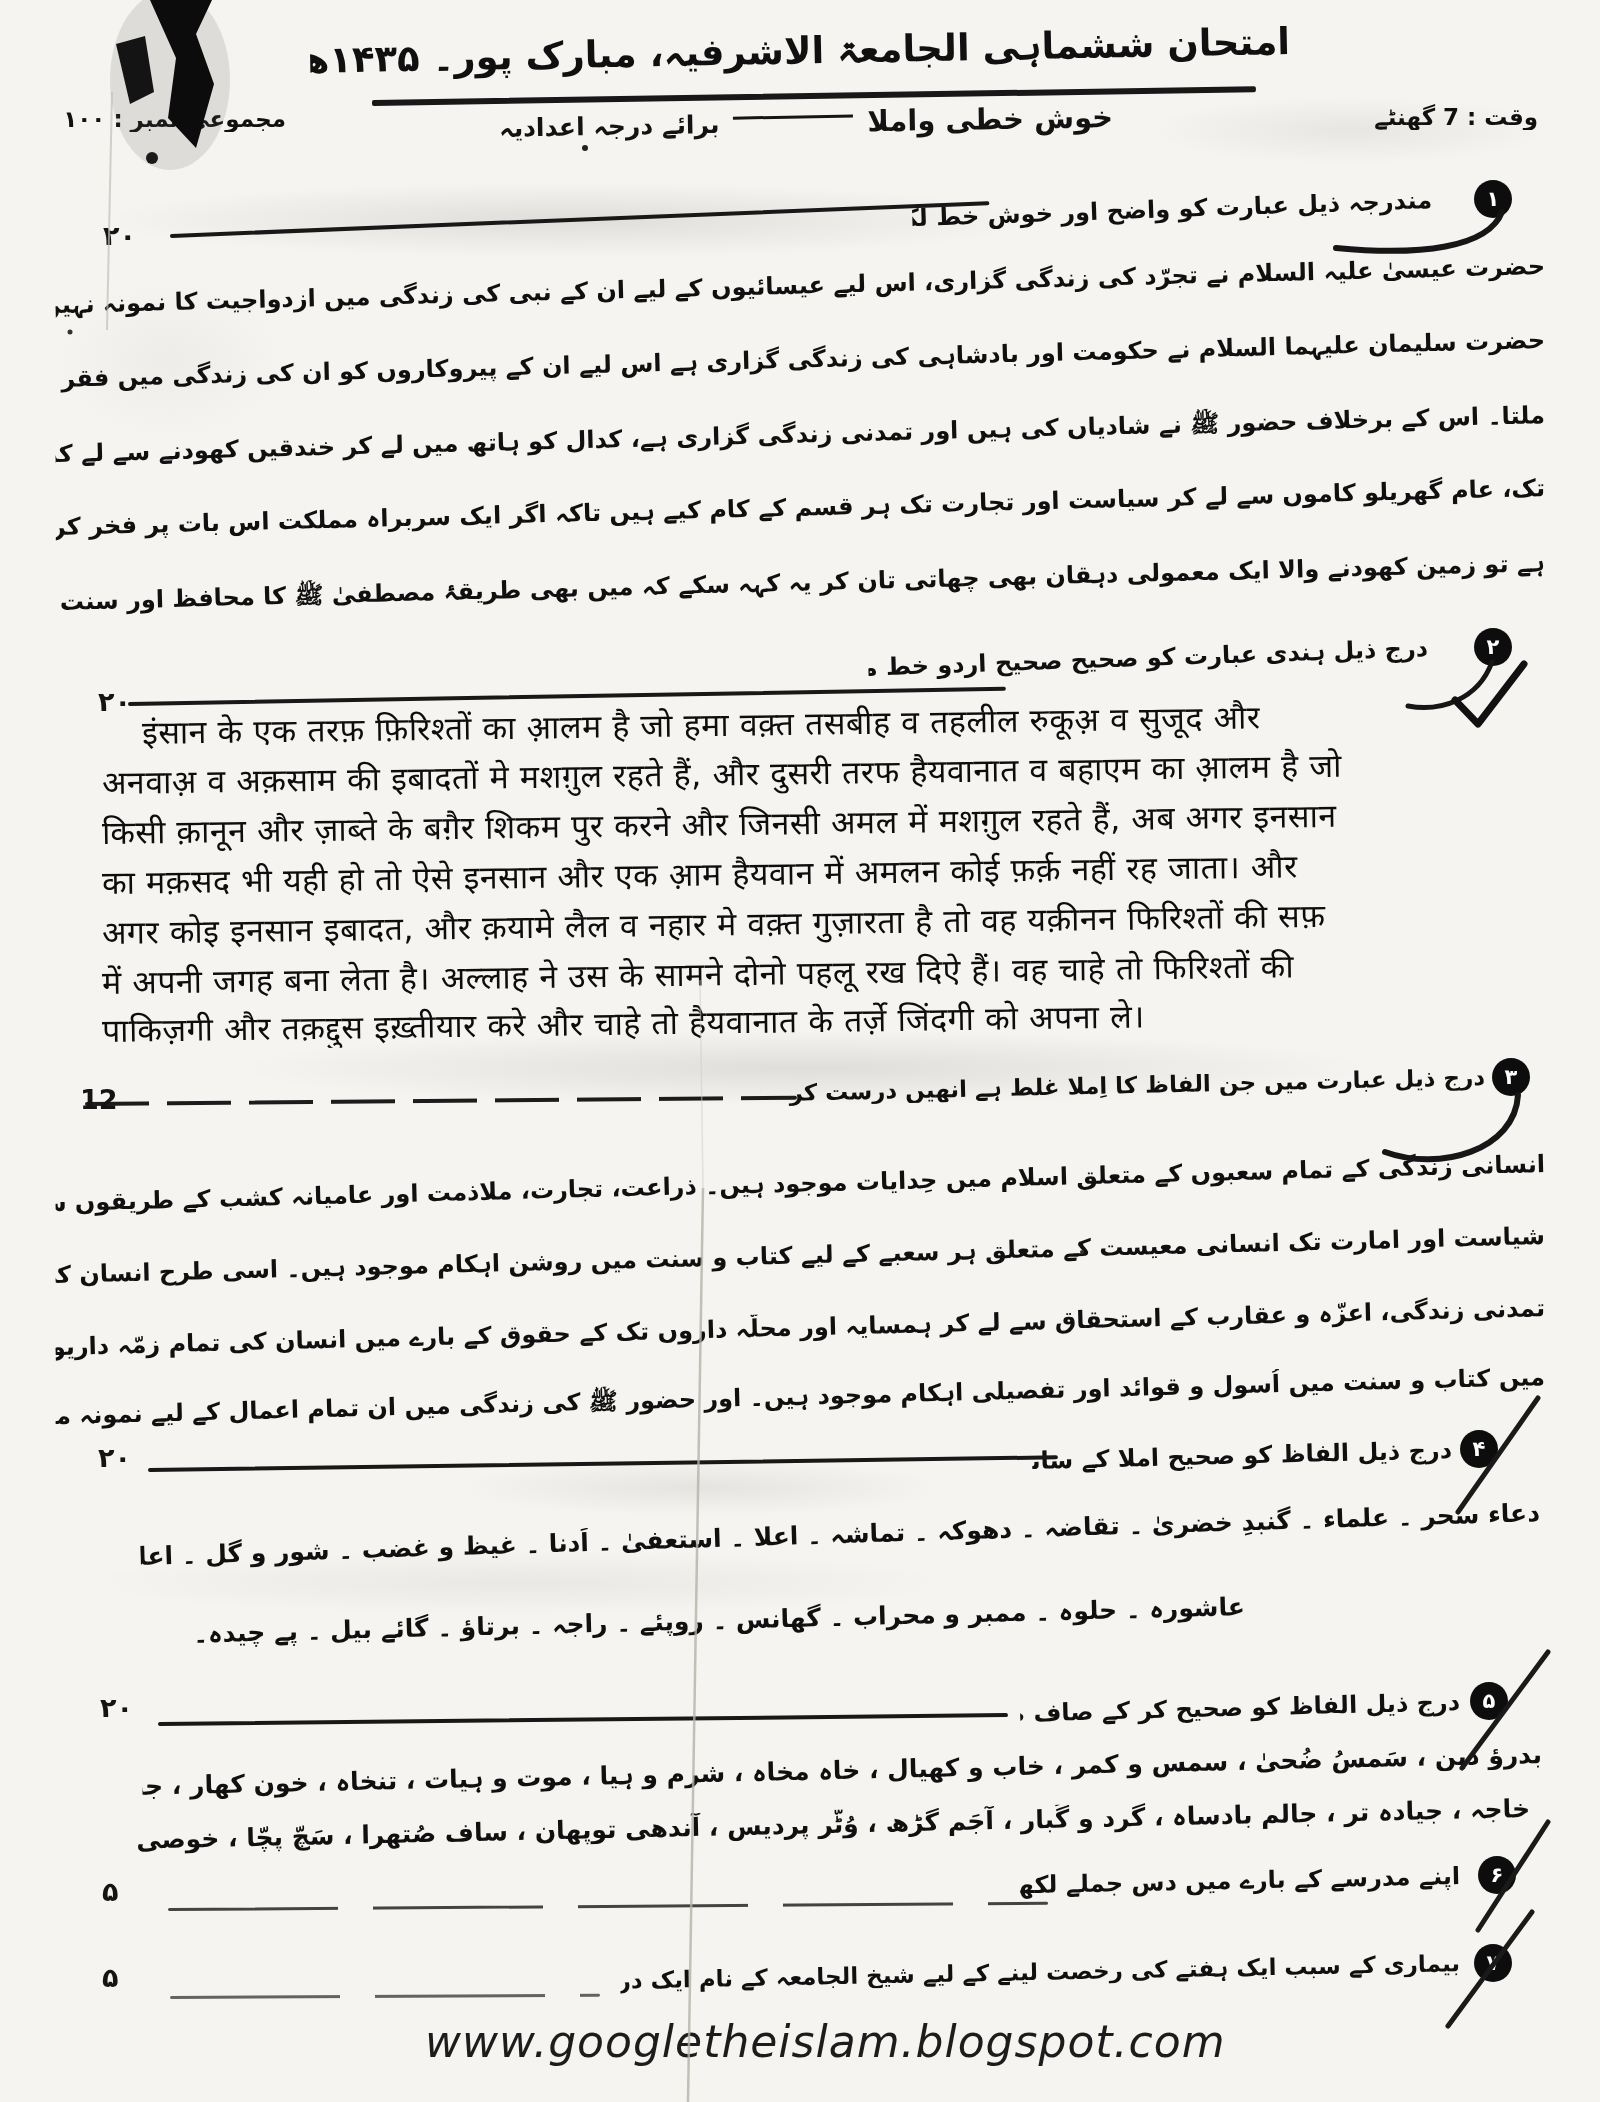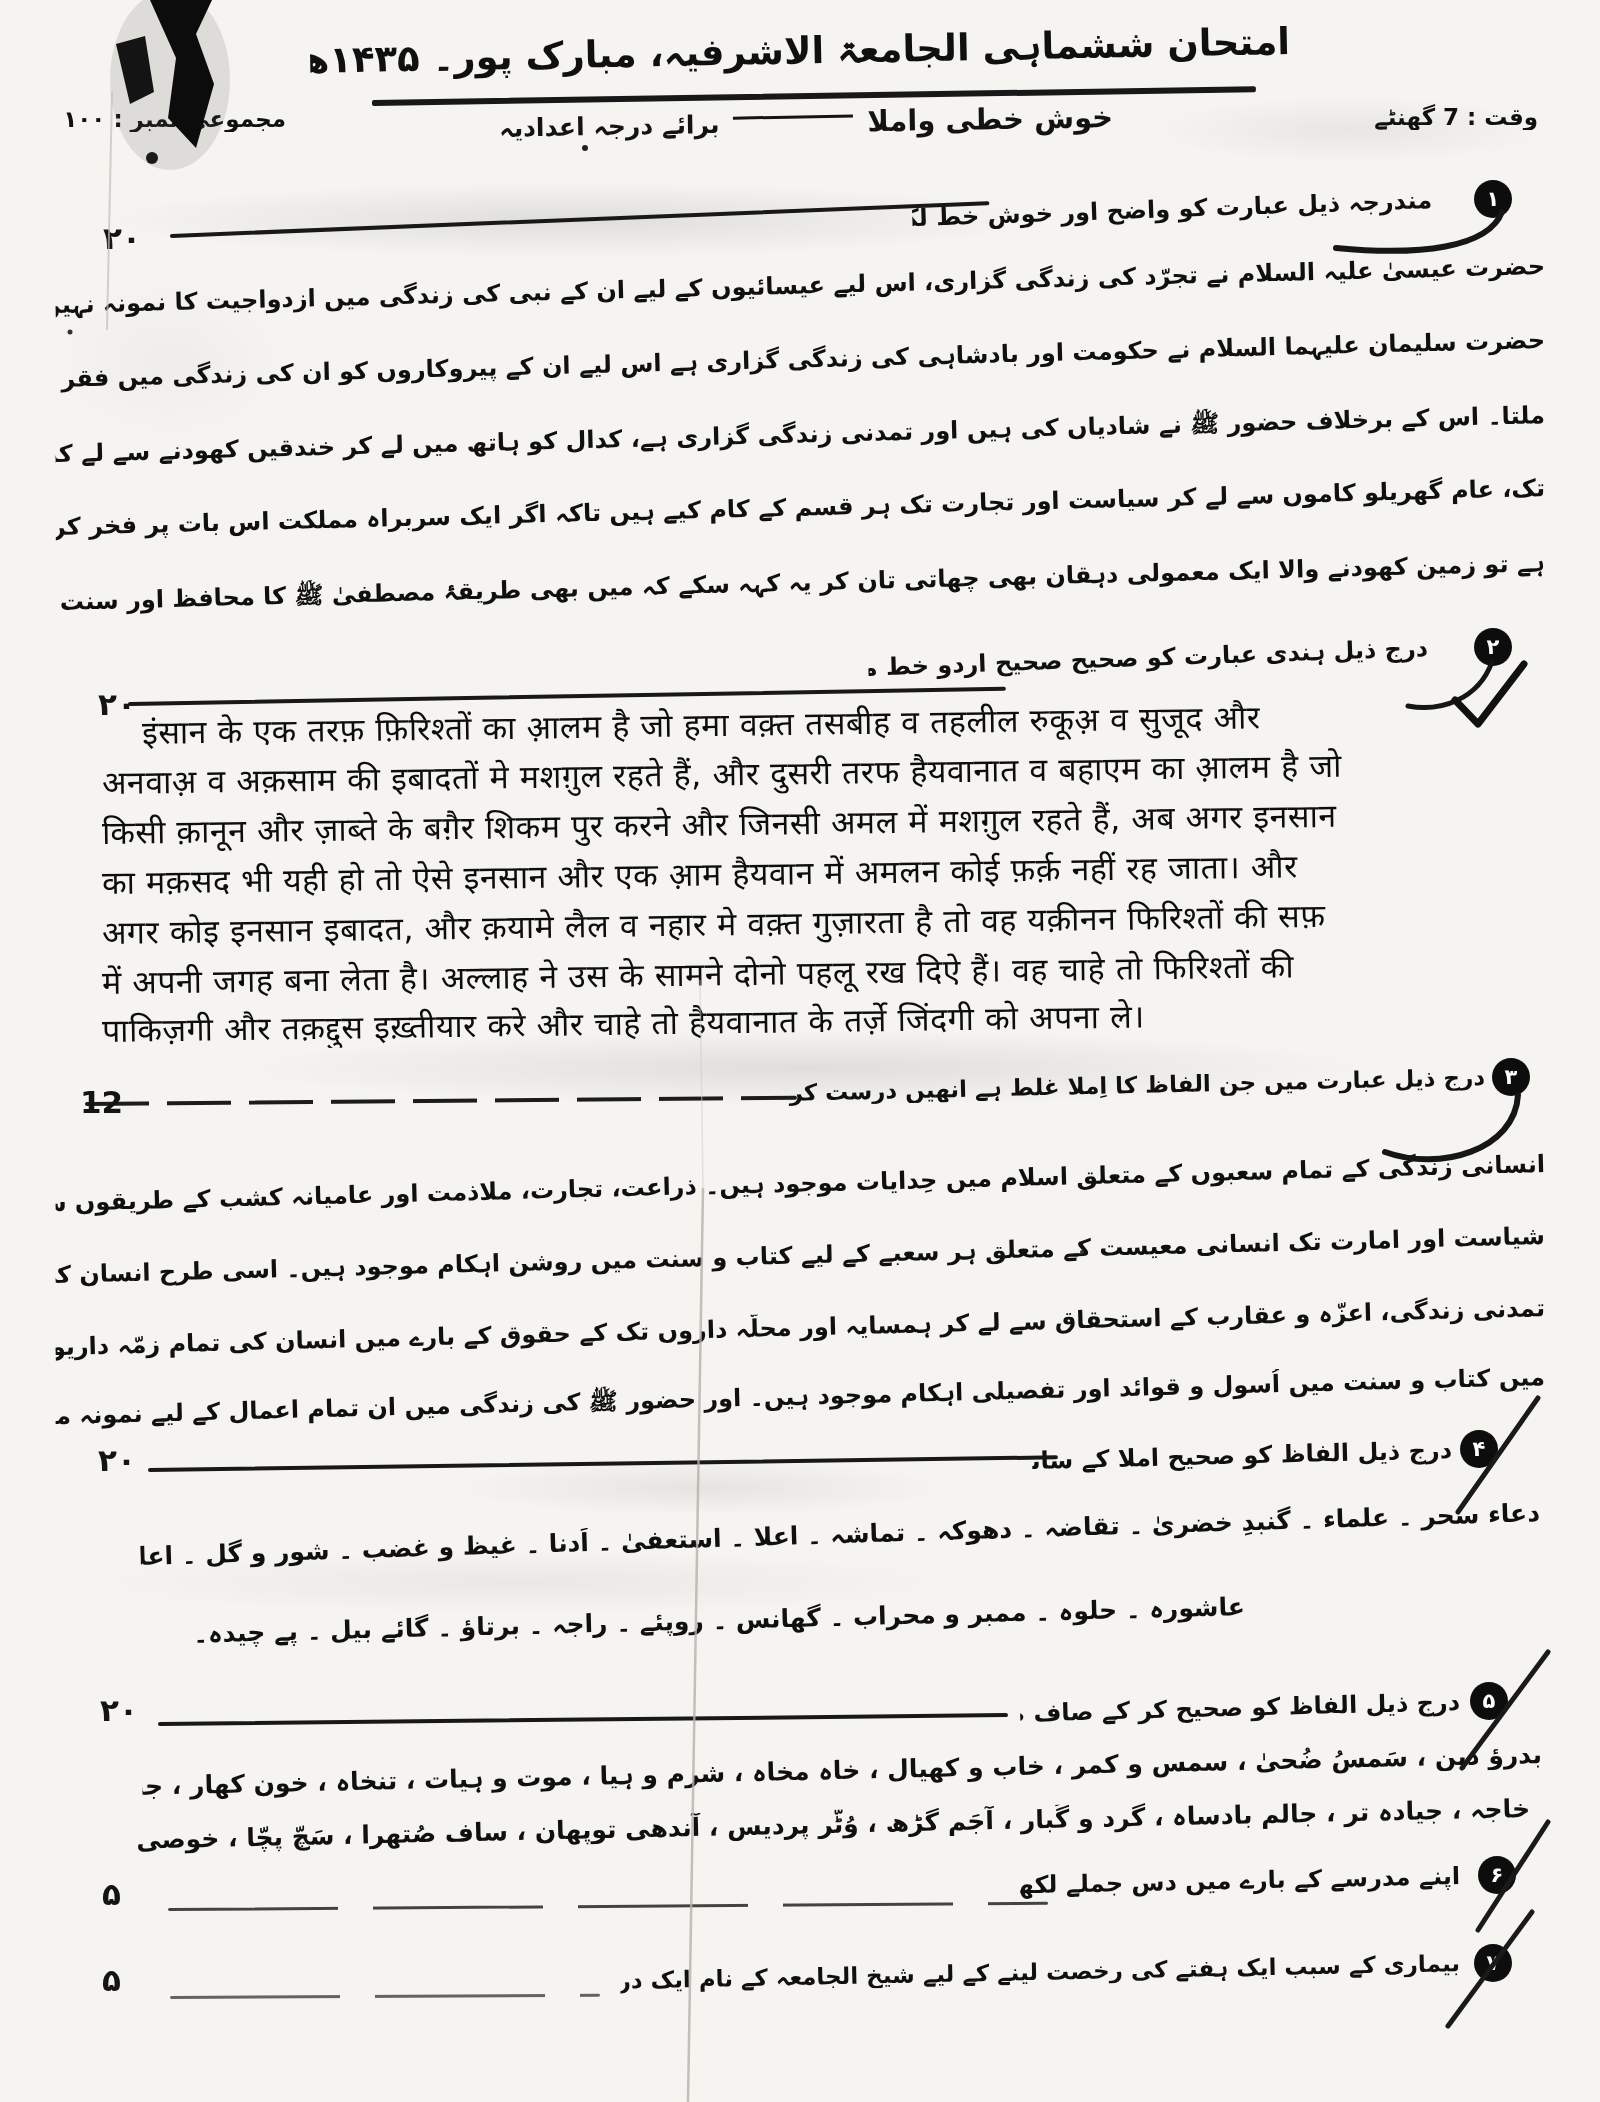--- a/index.html
+++ b/index.html
@@ -28,21 +28,21 @@
     white-space:nowrap;
     overflow:hidden;
     color:#0d0d0d;
     transform-origin:left center;
   }
   .bold{font-weight:bold;}
   .passage{font-size:24px;font-weight:bold;max-width:1490px;}
   .hindi{font-size:32px;max-width:1370px;letter-spacing:.5px;}
   .words{font-size:25px;font-weight:bold;max-width:1400px;}
   .qhead{font-size:24px;font-weight:bold;}
-  .marks{position:absolute;font-size:31px;font-weight:bold;color:#141414;direction:rtl;}
+  .marks{position:absolute;font-size:27px;font-weight:bold;color:#141414;direction:rtl;}
   .badge{
     position:absolute;width:38px;height:38px;border-radius:50%;
     background:#0d0d0d;color:#fdfdfb;
     display:flex;align-items:center;justify-content:center;
     font-size:21px;font-weight:bold;
   }
   .rule{position:absolute;background:#181818;height:4px;border-radius:2px;transform-origin:left center;}
   .rule.dashed{background:repeating-linear-gradient(90deg,#1c1c1c 0 64px,transparent 64px 82px);}
   .rule.broken{height:3px;background:repeating-linear-gradient(90deg,#242424 0 170px,transparent 170px 205px);opacity:.85;}
   .rule.faint{opacity:.7;}
@@ -140,20 +140,21 @@
   <div class="badge" style="left:1478px;top:1856px;">۶</div>
   <div class="u-txt qhead" style="right:140px;top:1862px;transform:rotate(-1.2deg);max-width:440px;">اپنے مدرسے کے بارے میں دس جملے لکھو۔</div>
   <div class="rule broken" style="left:168px;top:1908px;width:880px;transform:rotate(-0.4deg);"></div>
   <div class="marks" style="left:102px;top:1876px;">۵</div>
 
   <div class="badge" style="left:1474px;top:1944px;">۷</div>
   <div class="u-txt qhead" style="right:140px;top:1950px;transform:rotate(-1.2deg);max-width:840px;font-size:23px;">بیماری کے سبب ایک ہفتے کی رخصت لینے کے لیے شیخ الجامعہ کے نام ایک درخواست لکھو۔</div>
   <div class="rule broken faint" style="left:170px;top:1996px;width:430px;transform:rotate(-0.3deg);"></div>
   <div class="marks" style="left:102px;top:1962px;">۵</div>
 
+  <div class="footer-url" style="left:425px;top:2016px;">www.googletheislam.blogspot.com</div>
 
   <svg class="marksvg" width="1600" height="2102" viewBox="0 0 1600 2102">
 
     <g>
       <ellipse cx="170" cy="80" rx="60" ry="90" fill="rgba(90,90,88,0.15)"></ellipse>
       <path d="M150,0 L212,0 L196,34 L214,84 L196,148 L168,118 L176,58 Z" fill="#0c0c0c"></path>
       <path d="M116,44 L145,36 L154,92 L130,104 Z" fill="#141414"></path>
       <circle cx="152" cy="158" r="6" fill="#1a1a1a"></circle>
     </g>
 

